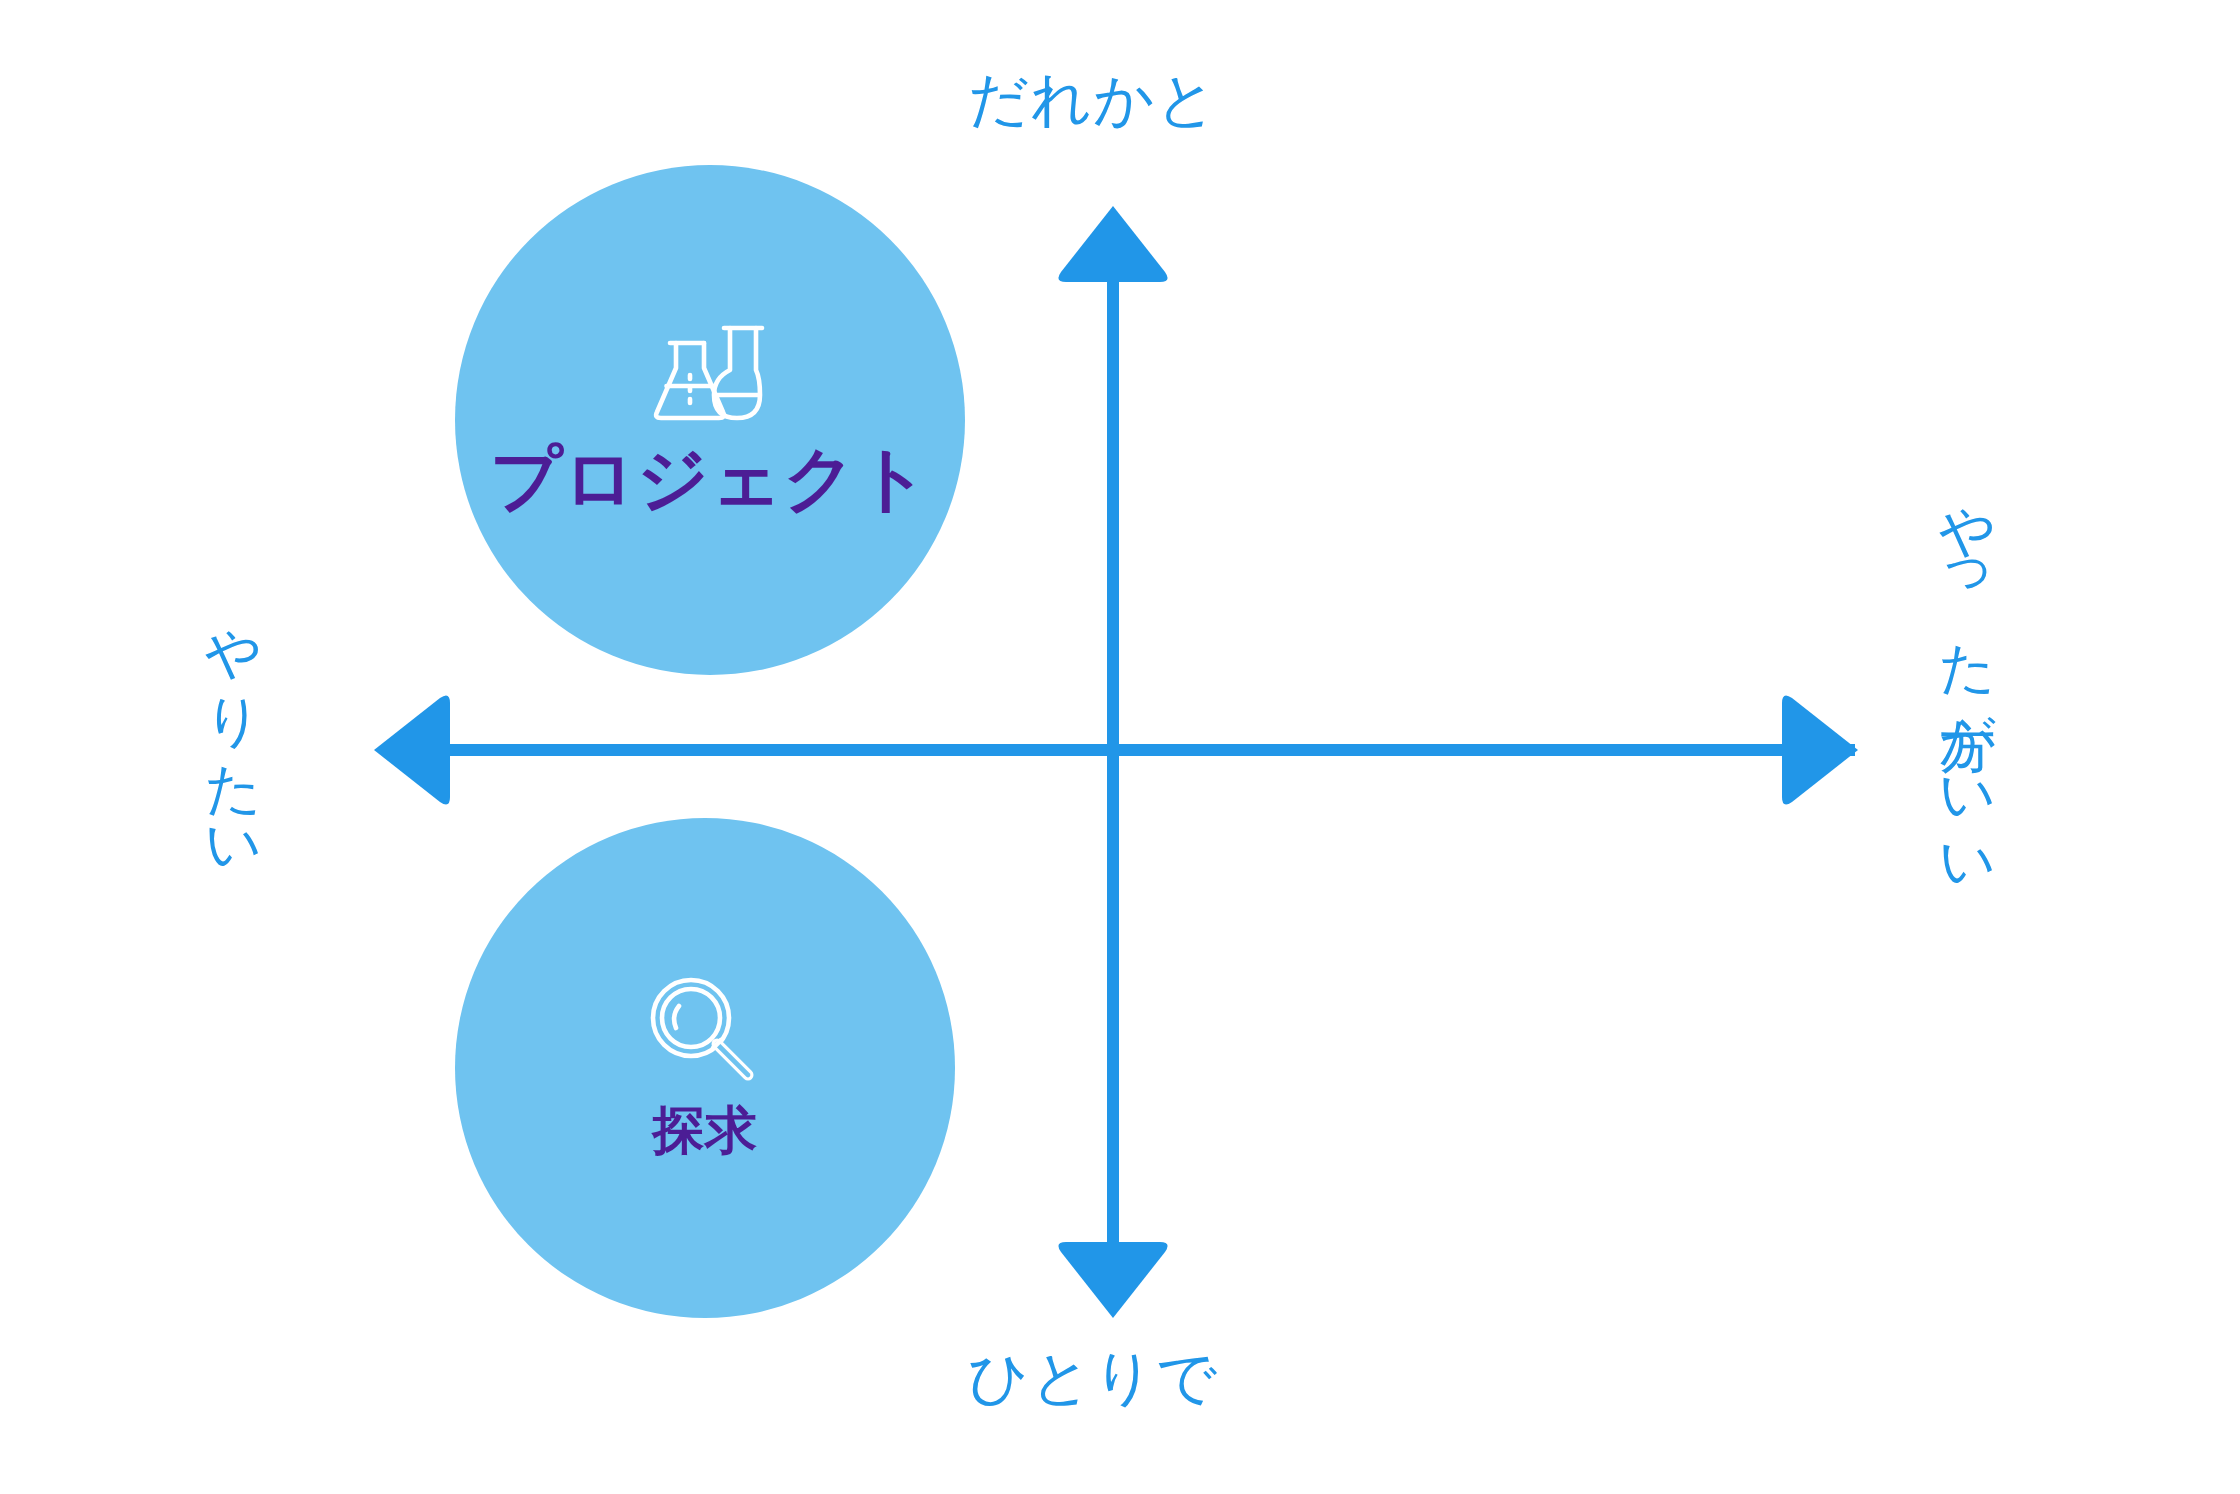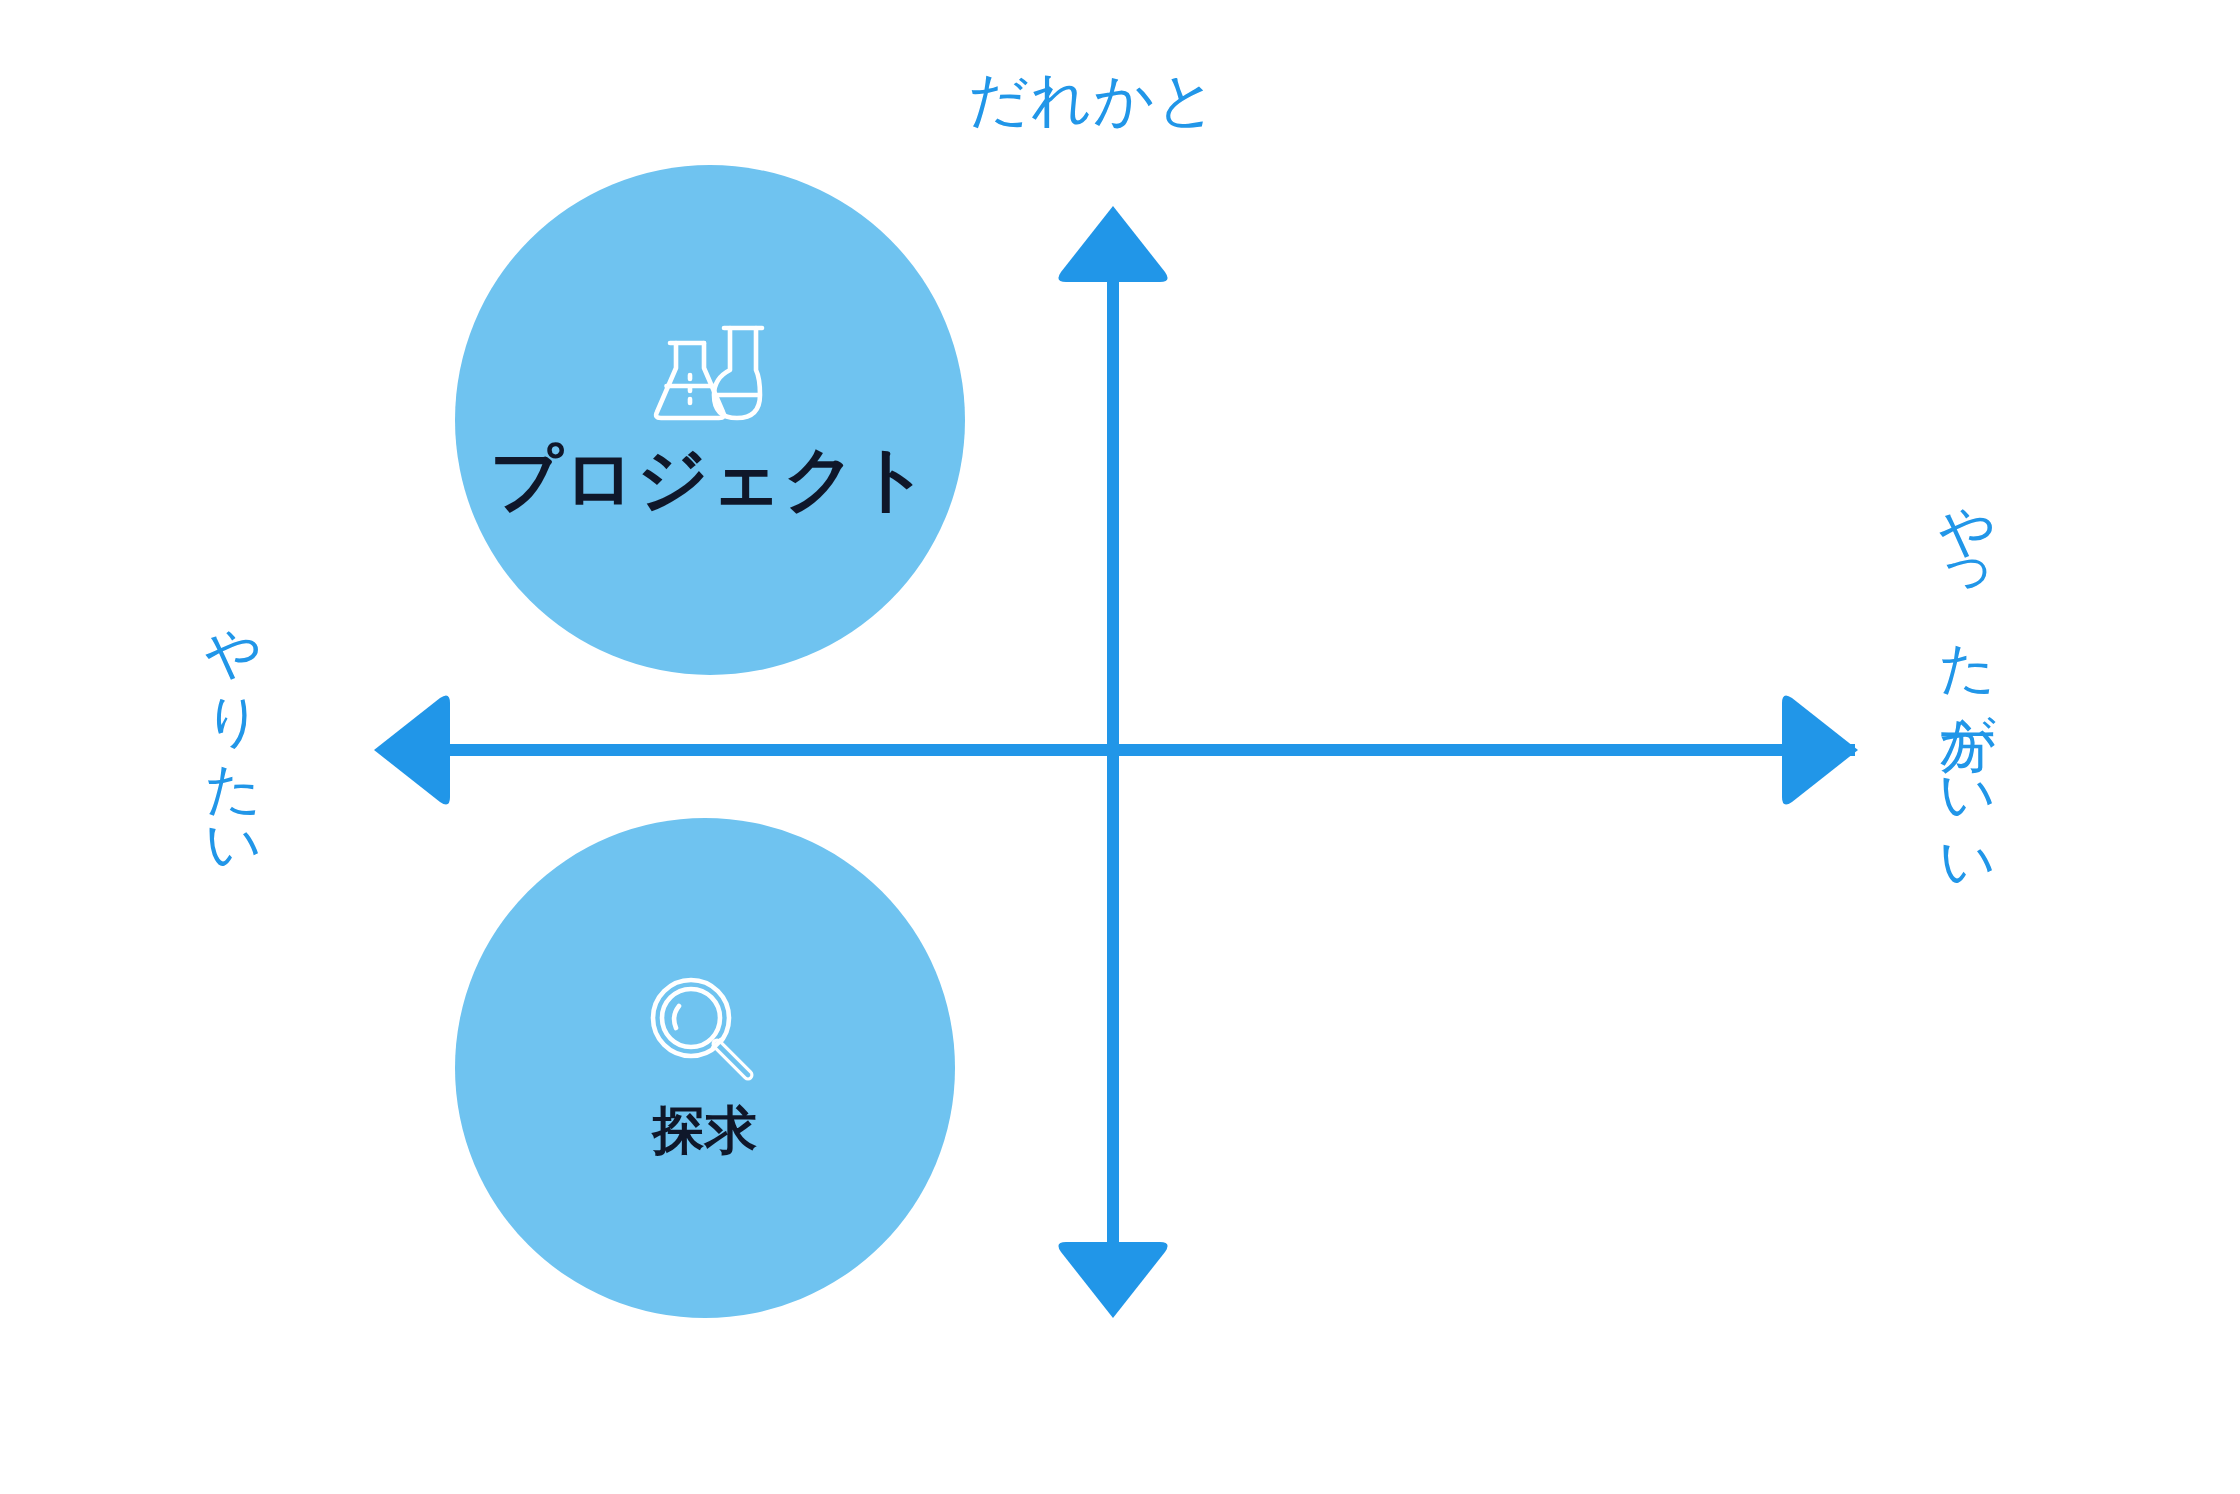--- a/index.html
+++ b/index.html
@@ -36,21 +36,21 @@
     flex-direction: column;
     align-items: center;
     justify-content: center;
     box-sizing: border-box;
   }
   .bubble .icon-wrap {
     display: block;
     line-height: 0;
   }
   .bubble-label {
-    color: #0f172a;
+    color: #4c1d95;
     font-weight: 700;
     text-align: center;
     letter-spacing: 0.01em;
     line-height: 1.18;
     white-space: pre-line;
   }
 
   
   #bubble-project {
     left: 455px;
@@ -145,20 +145,21 @@
 
     <path d="M1113 1318 L1061 1252 Q1054 1242 1066 1242 L1160 1242 Q1172 1242 1165 1252 Z" fill="#2196E8"></path>
 
     <path d="M374 750 L440 698 Q450 691 450 703 L450 797 Q450 809 440 802 Z" fill="#2196E8"></path>
 
     <path d="M1858 750 L1792 802 Q1782 809 1782 797 L1782 703 Q1782 691 1792 698 Z" fill="#2196E8"></path>
   </svg>
 
   <div class="axis-label horizontal" id="label-top">だれかと</div>
 
+  <div class="axis-label horizontal" id="label-bottom">ひとりで</div>
 
   <div class="axis-label vertical" id="label-left">やりたい</div>
 
   <div class="axis-label vertical" id="label-right">やった方がいい</div>
 
   <div class="bubble" id="bubble-project">
     <span class="icon-wrap">
       <svg width="132" height="112" viewBox="0 0 132 112" fill="none" stroke="#ffffff" stroke-width="4.6" stroke-linecap="round" stroke-linejoin="round">
 
         <path d="M26 24 H60"></path>

